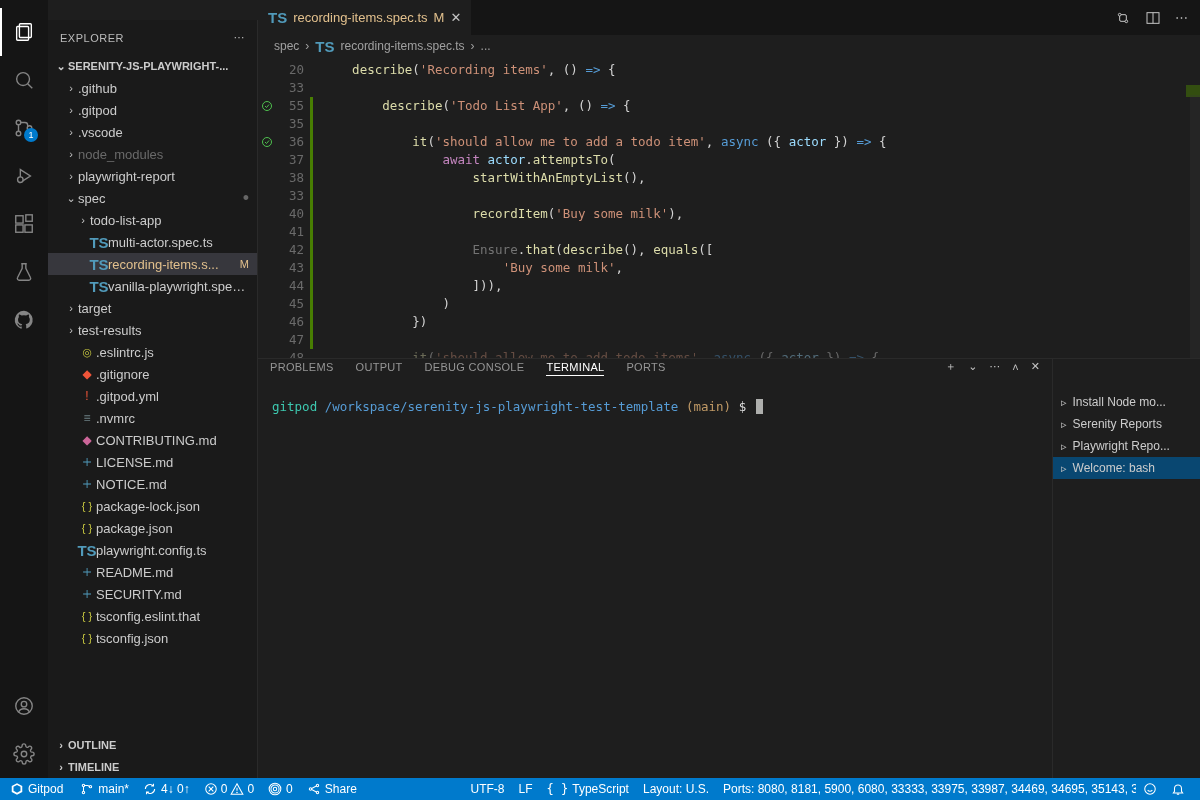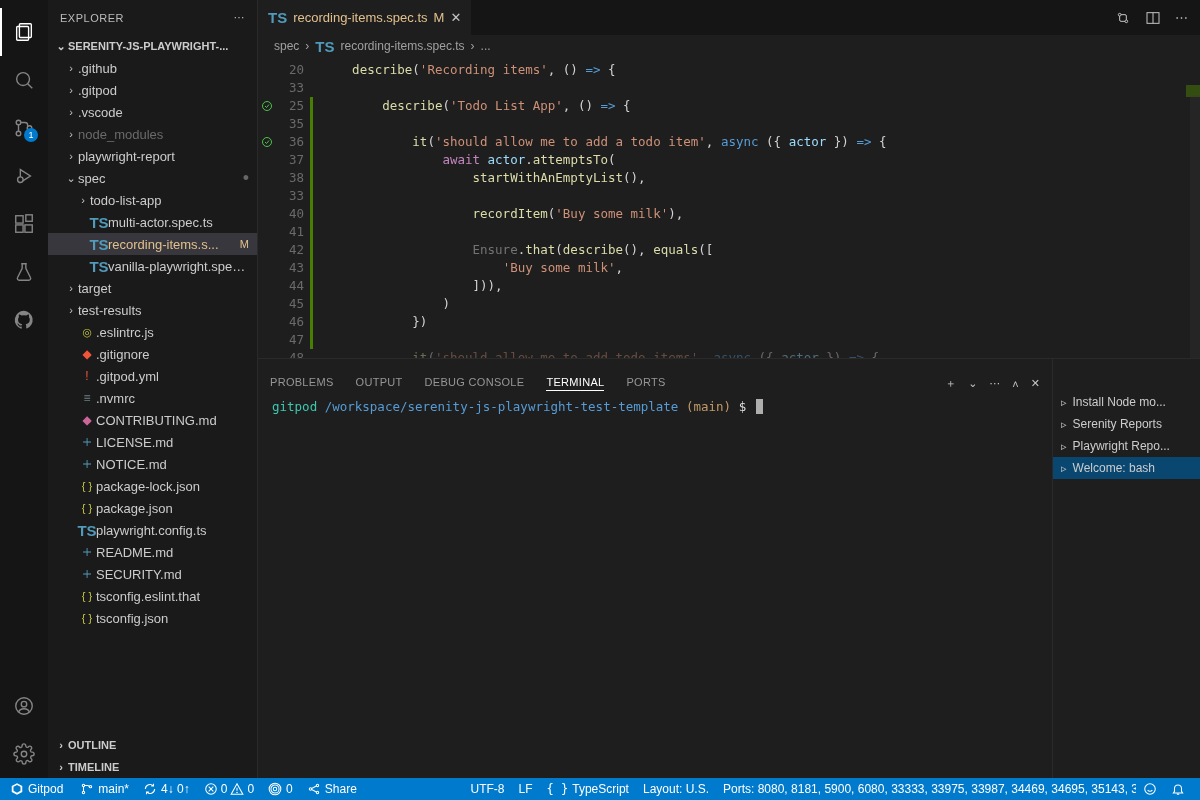--- a/index.html
+++ b/index.html
@@ -37,20 +37,21 @@
   position:absolute; bottom:10px; right:10px;
   background:#007acc; color:#fff; border-radius:8px;
   font-size:9px; min-width:14px; height:14px;
   display:flex; align-items:center; justify-content:center; padding:0 3px;
 }
 .sidebar {
   width: 210px;
   background: #1a1a1a;
   display: flex; flex-direction: column;
   border-right: 1px solid #2a2a2a;
+  margin-top: 20px;
 }
 .sidebar-title {
   height: 35px; display:flex; align-items:center; justify-content:space-between;
   padding: 0 12px; color:#bbbbbb; font-size:11px; letter-spacing:0.5px;
 }
 .sb-section-hdr {
   height: 22px; display:flex; align-items:center; padding:0 4px 0 6px;
   color:#cccccc; font-size:11px; font-weight:700; cursor:pointer;
 }
 .sb-section-hdr .chev { width:14px; display:inline-flex; justify-content:center; }
@@ -97,21 +98,21 @@
 .tok-kw { color:#569cd6; }
 .tok-kw2 { color:#c586c0; }
 .tok-var { color:#9cdcfe; }
 .tok-type { color:#737373; }
 .minimap { width:14px; background:#1e1e1e; position:relative; }
 .minimap .mm-th { position:absolute; top:38px; bottom:0; right:0; width:10px; background:#3a3a3a44; }
 .minimap .mm-m1 { position:absolute; top:28px; right:0; width:14px; height:12px; background:#487e0280; }
 
 .panel { height:420px; display:flex; border-top:1px solid #2a2a2a; background:#1e1e1e; }
 .panel-main { flex:1; display:flex; flex-direction:column; }
-.panel-tabs { height:32px; display:flex; align-items:flex-end; padding:0 12px; font-size:11px; color:#969696; }
+.panel-tabs { height:32px; display:flex; align-items:flex-start; padding:0 12px; font-size:11px; color:#969696; }
 .panel-tabs .pt { cursor:pointer; padding:2px 0; letter-spacing:.3px; }
 .panel-tabs .pt.active { color:#fff; border-bottom:1px solid #fff; }
 .panel-tabs .pt-actions { margin-left:auto; display:flex; gap:12px; color:#c5c5c5; align-items:center; }
 .terminal-body { flex:1; padding:8px 14px; font-family:"SF Mono",Menlo,Consolas,monospace; font-size:12.5px; color:#ddd; }
 .term-user { color:#3dc9b0; }
 .term-path { color:#569cd6; }
 .term-branch { color:#c19a66; }
 .term-cursor { display:inline-block; width:7px; height:15px; background:#aeafad; vertical-align:text-bottom; margin-left:2px; }
 .panel-side { width:148px; border-left:1px solid #2a2a2a; padding-top:32px; }
 .task-row { height:22px; display:flex; align-items:center; gap:6px; padding:0 8px; color:#ccc; cursor:pointer; font-size:12px; overflow:hidden; white-space:nowrap; }
@@ -433,21 +434,21 @@
           <div class="g"></div>
           <div class="g"></div>
           <div class="g"></div>
           <div class="g"></div>
           <div class="g"></div>
         </div>
       <div class="gutter" id="gutter">
         <div class="diff-bar" style="top:40px;height:252px"></div>
       <div class="ln">20</div>
           <div class="ln">33</div>
-          <div class="ln">25</div>
+          <div class="ln">55</div>
           <div class="ln">35</div>
           <div class="ln">36</div>
           <div class="ln">37</div>
           <div class="ln">38</div>
           <div class="ln">33</div>
           <div class="ln">40</div>
           <div class="ln">41</div>
           <div class="ln">42</div>
           <div class="ln">43</div>
           <div class="ln">44</div>

